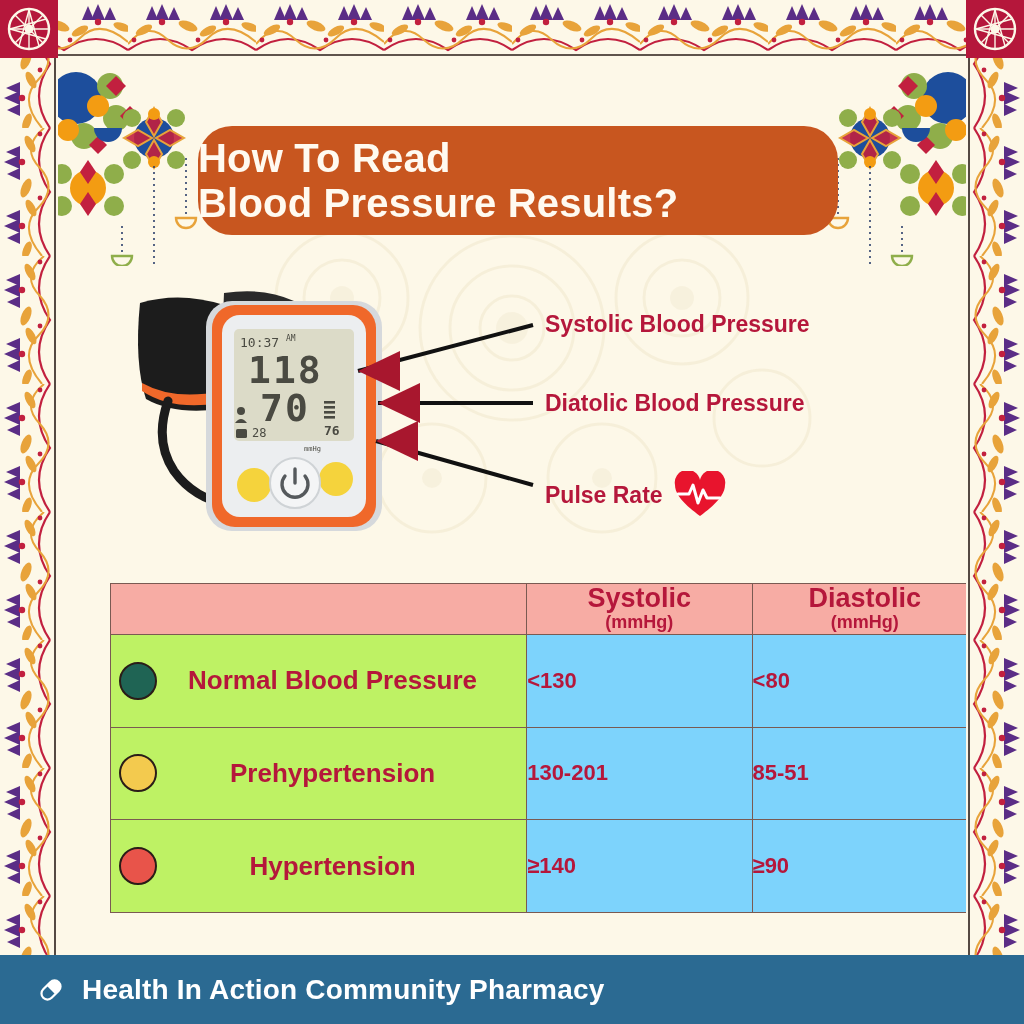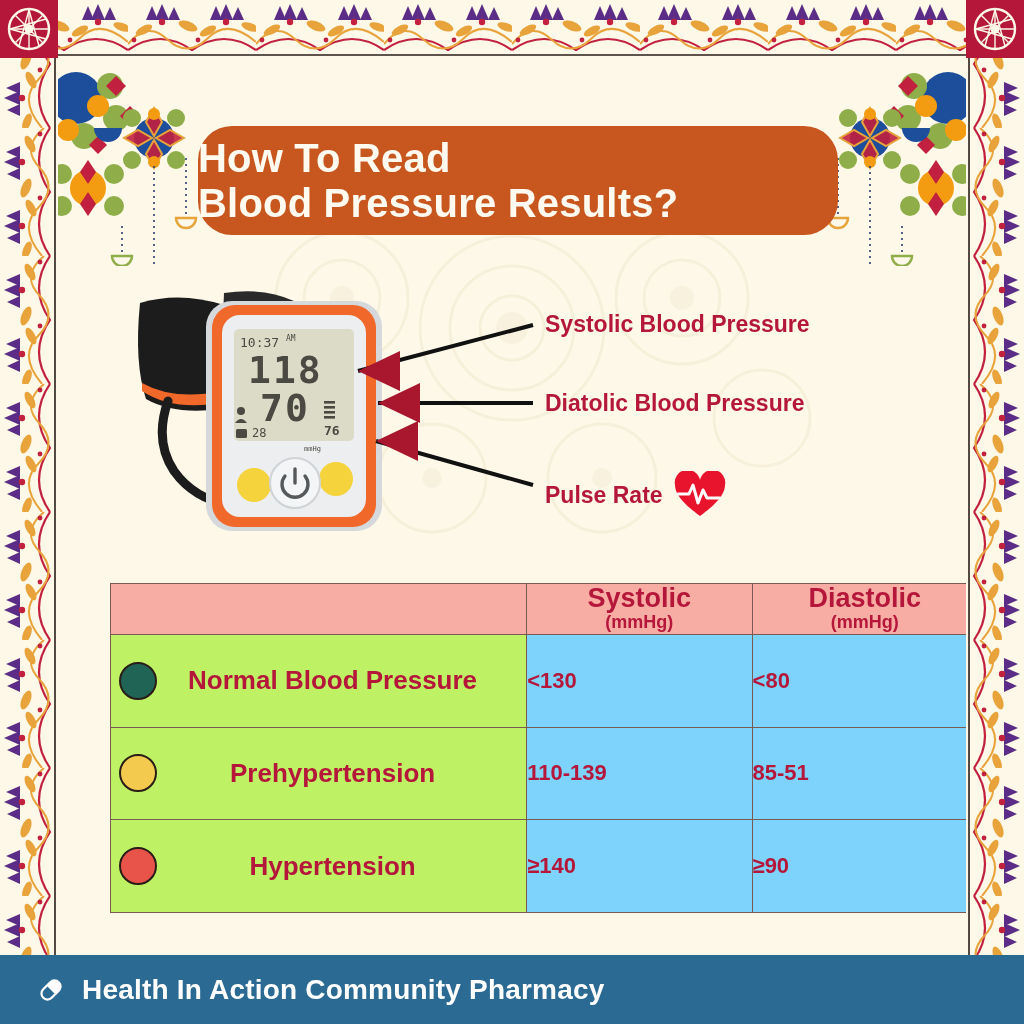--- a/index.html
+++ b/index.html
@@ -548,21 +548,21 @@
           <td class="val-cell">&lt;130</td>
           <td class="val-cell">&lt;80</td>
         </tr>
         <tr>
           <td class="cat-cell">
             <div class="cat-inner">
               <span class="dot" style="background: rgb(243, 202, 78);"></span>
               <span class="cat-label">Prehypertension</span>
             </div>
           </td>
-          <td class="val-cell">110-139</td>
+          <td class="val-cell">130-201</td>
           <td class="val-cell">85-51</td>
         </tr>
         <tr>
           <td class="cat-cell">
             <div class="cat-inner">
               <span class="dot" style="background: rgb(232, 84, 74);"></span>
               <span class="cat-label">Hypertension</span>
             </div>
           </td>
           <td class="val-cell">≥140</td>

